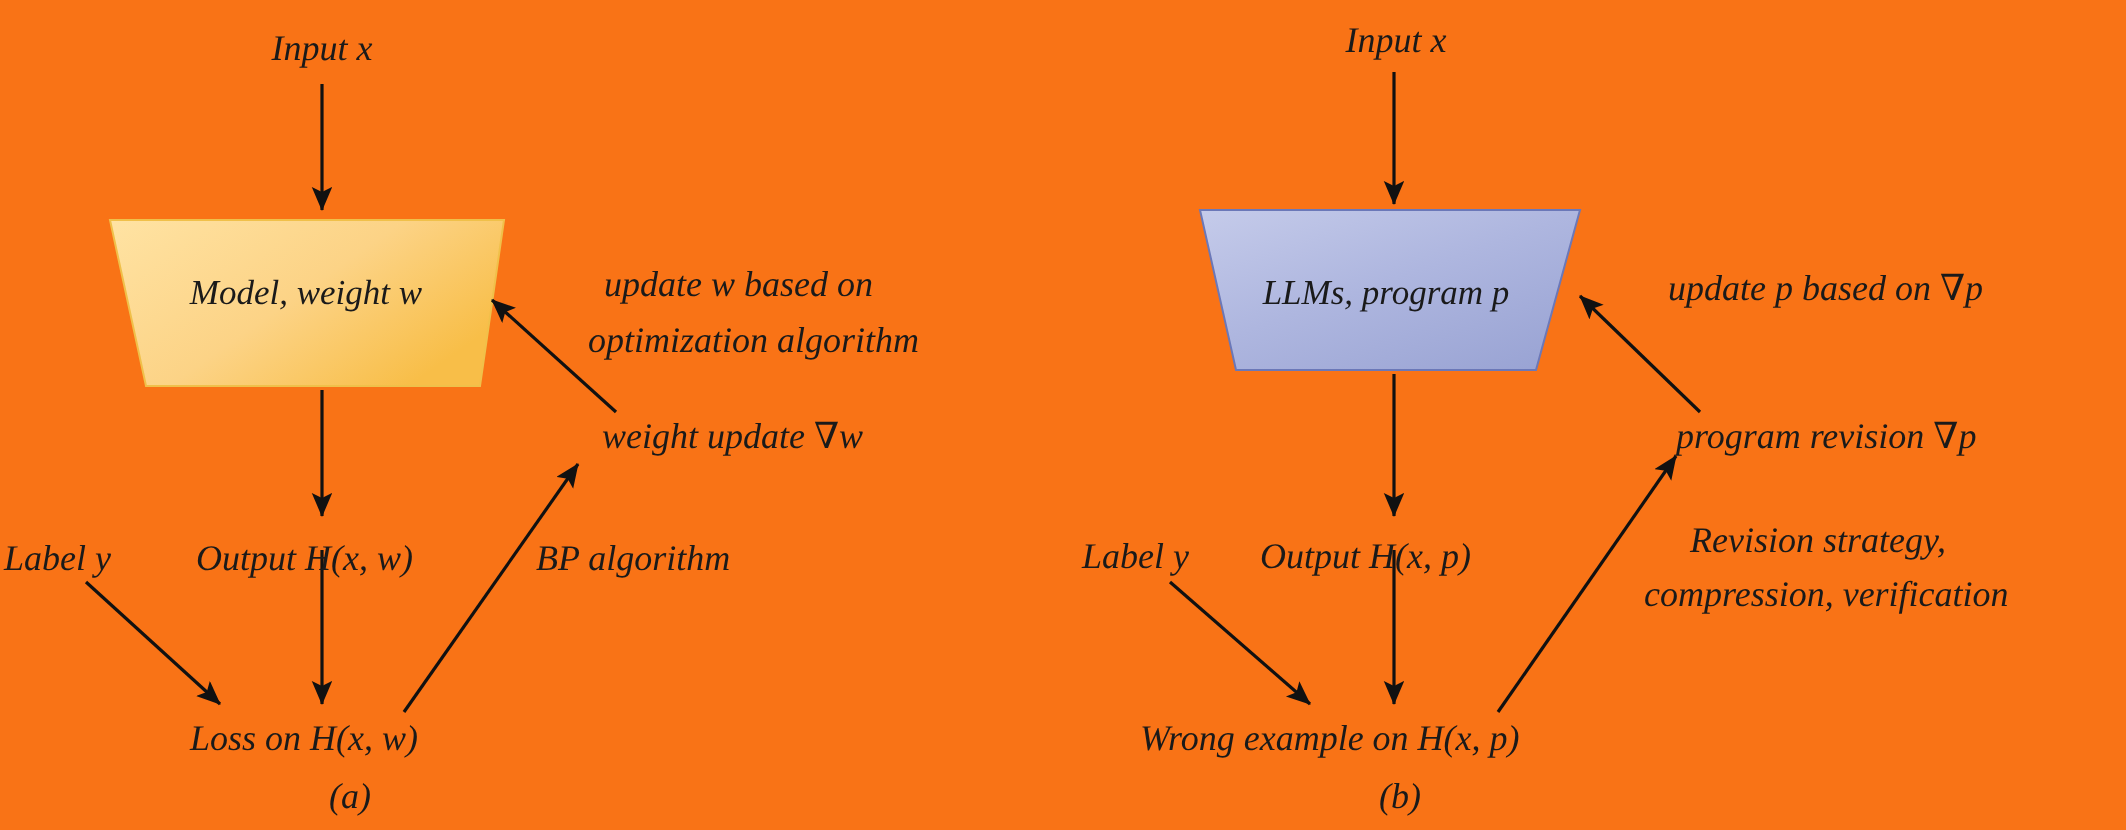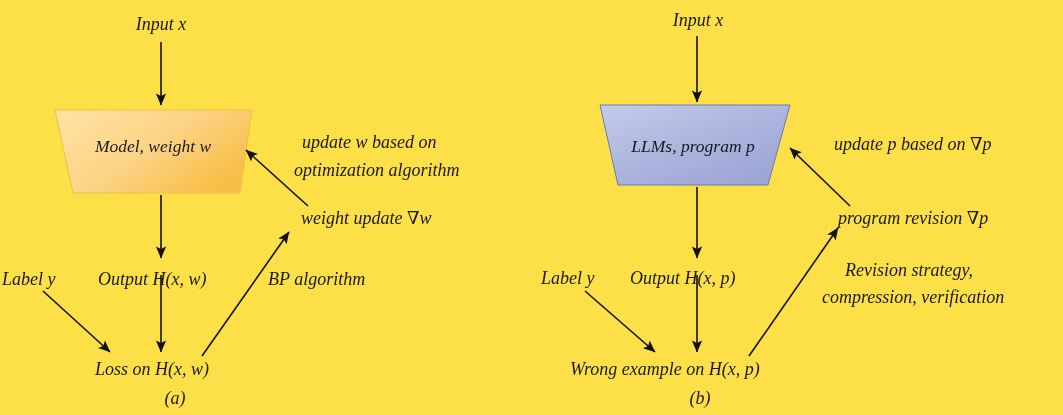--- a/index.html
+++ b/index.html
@@ -4,21 +4,21 @@
 <style>
   html, body {
     margin: 0;
     padding: 0;
     background: #ffffff;
   }
   #diagram-root {
     position: relative;
     width: 1063px;
     height: 415px;
-    background: #fde047;
+    background: #f97316;
     overflow: hidden;
     font-family: "Liberation Serif", "DejaVu Serif", serif;
   }
   svg.canvas {
     position: absolute;
     top: 0;
     left: 0;
     width: 1063px;
     height: 415px;
   }

